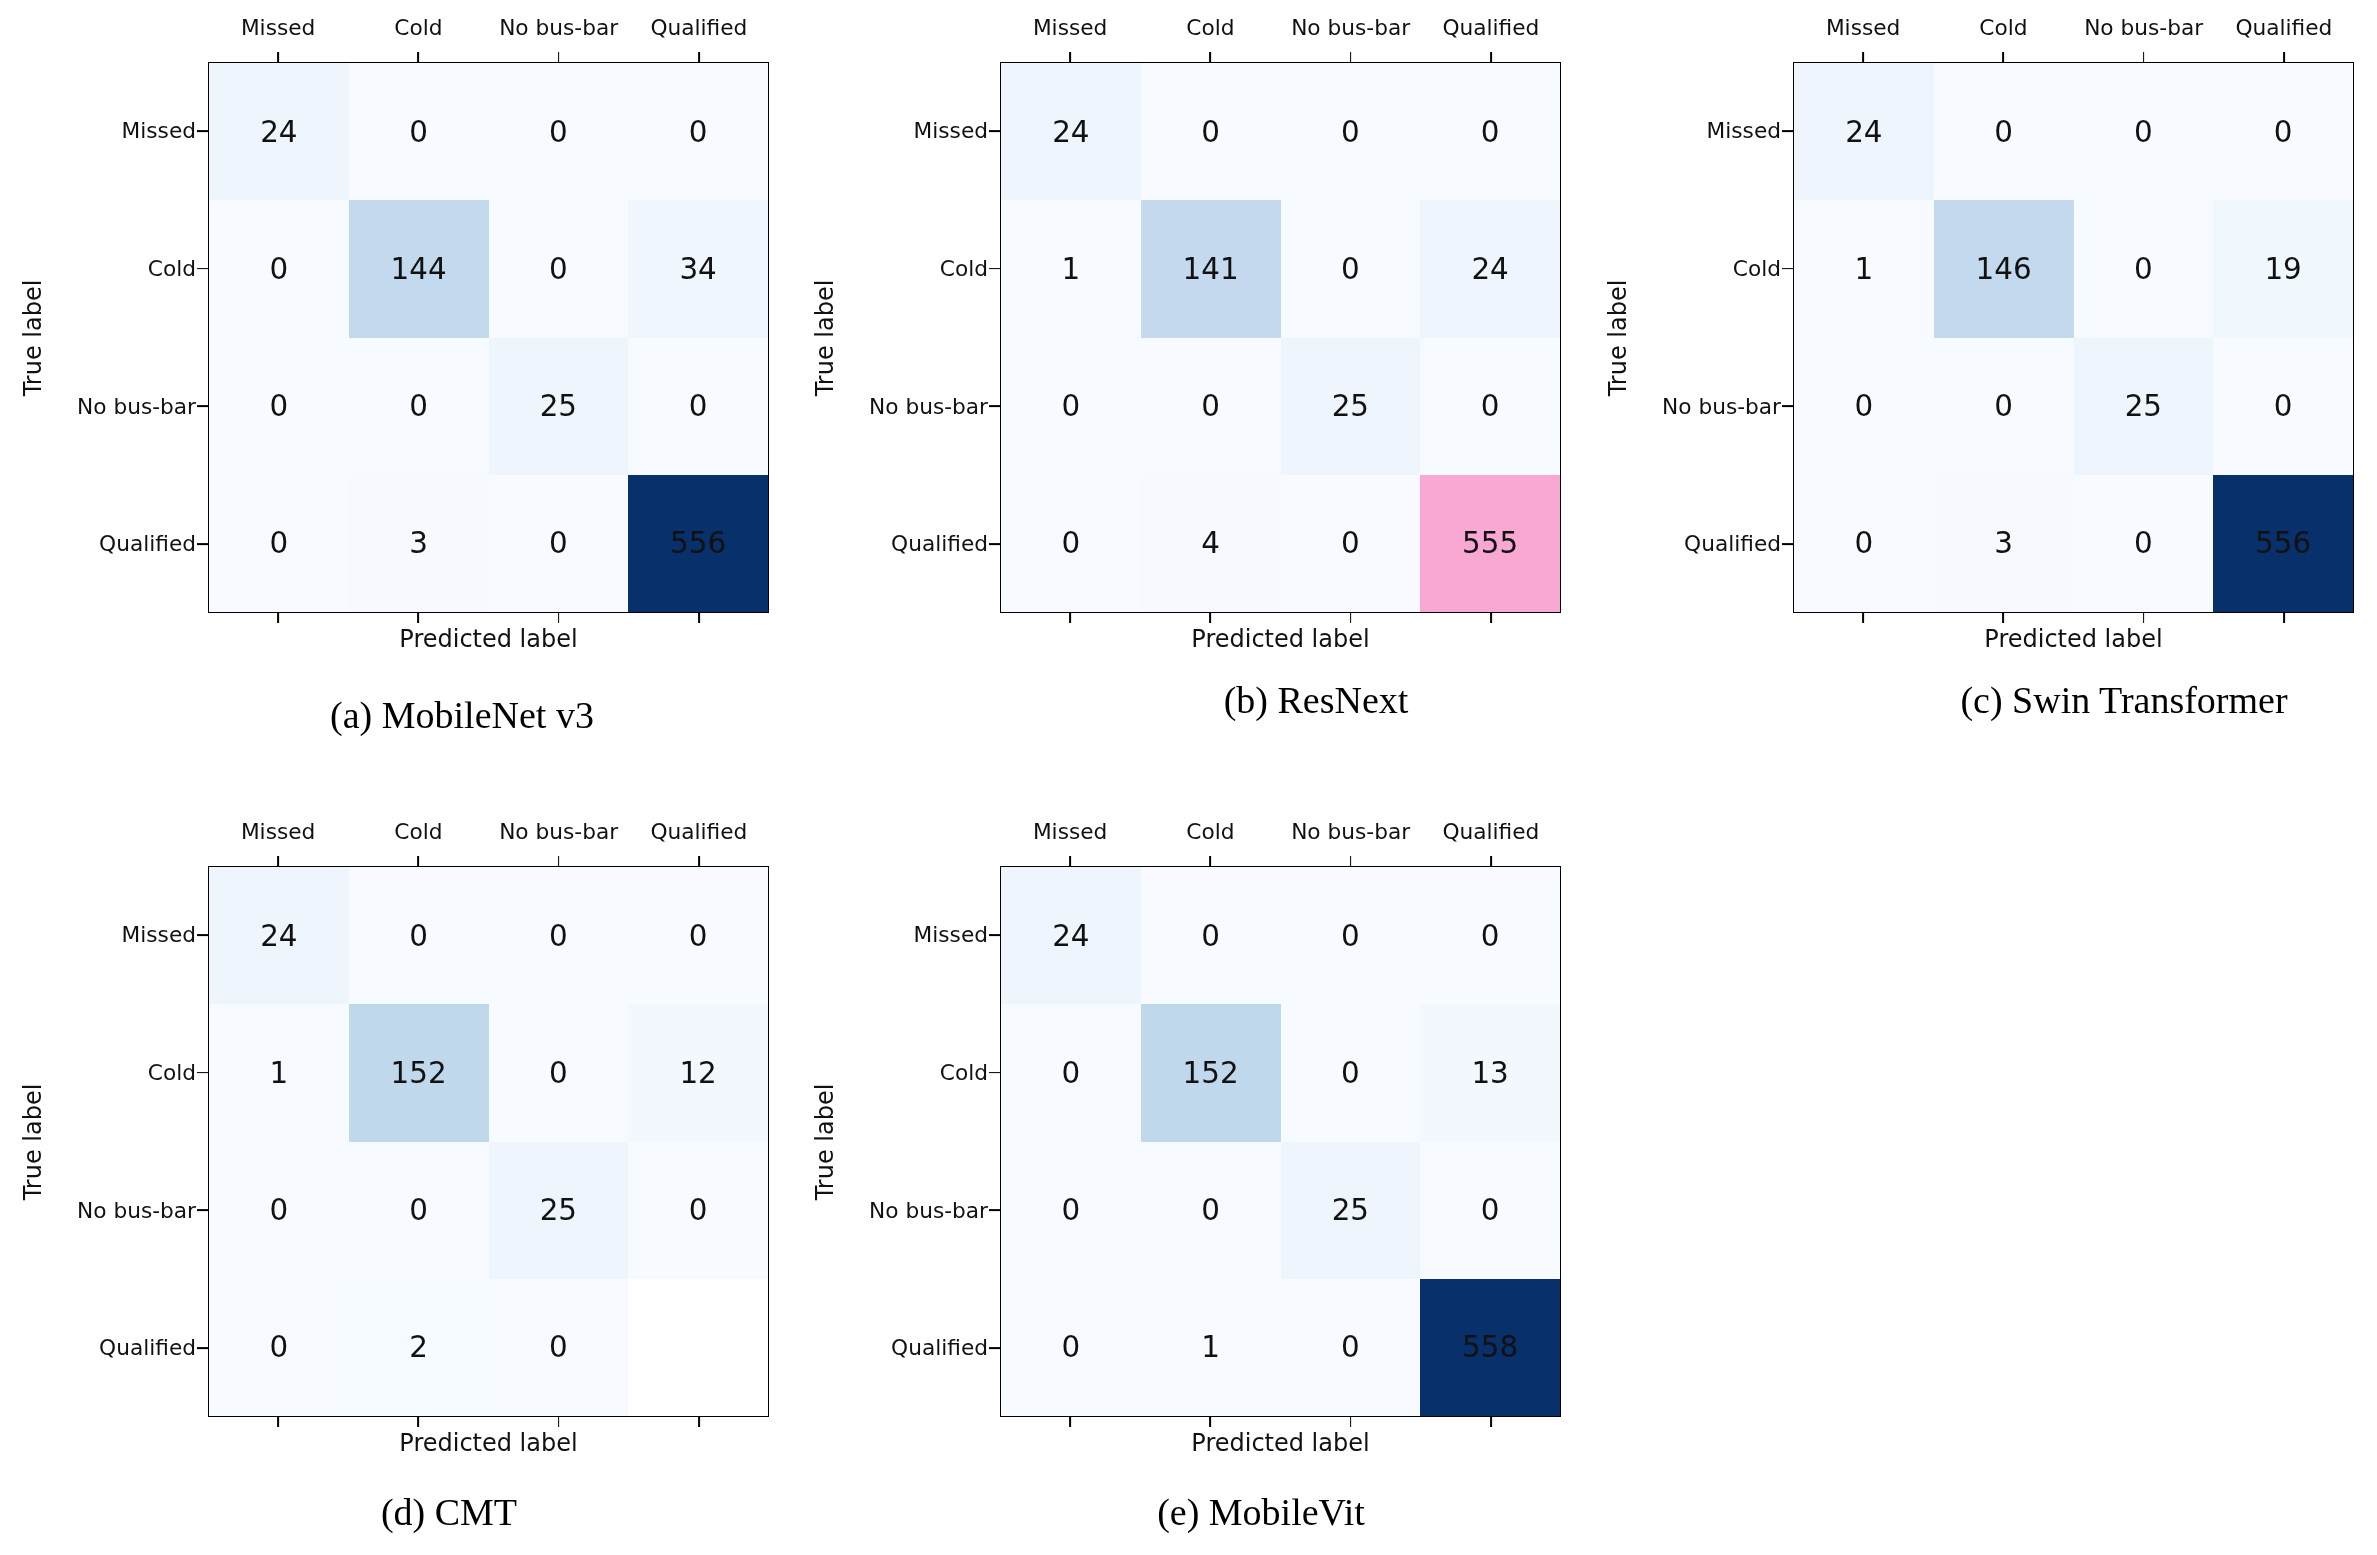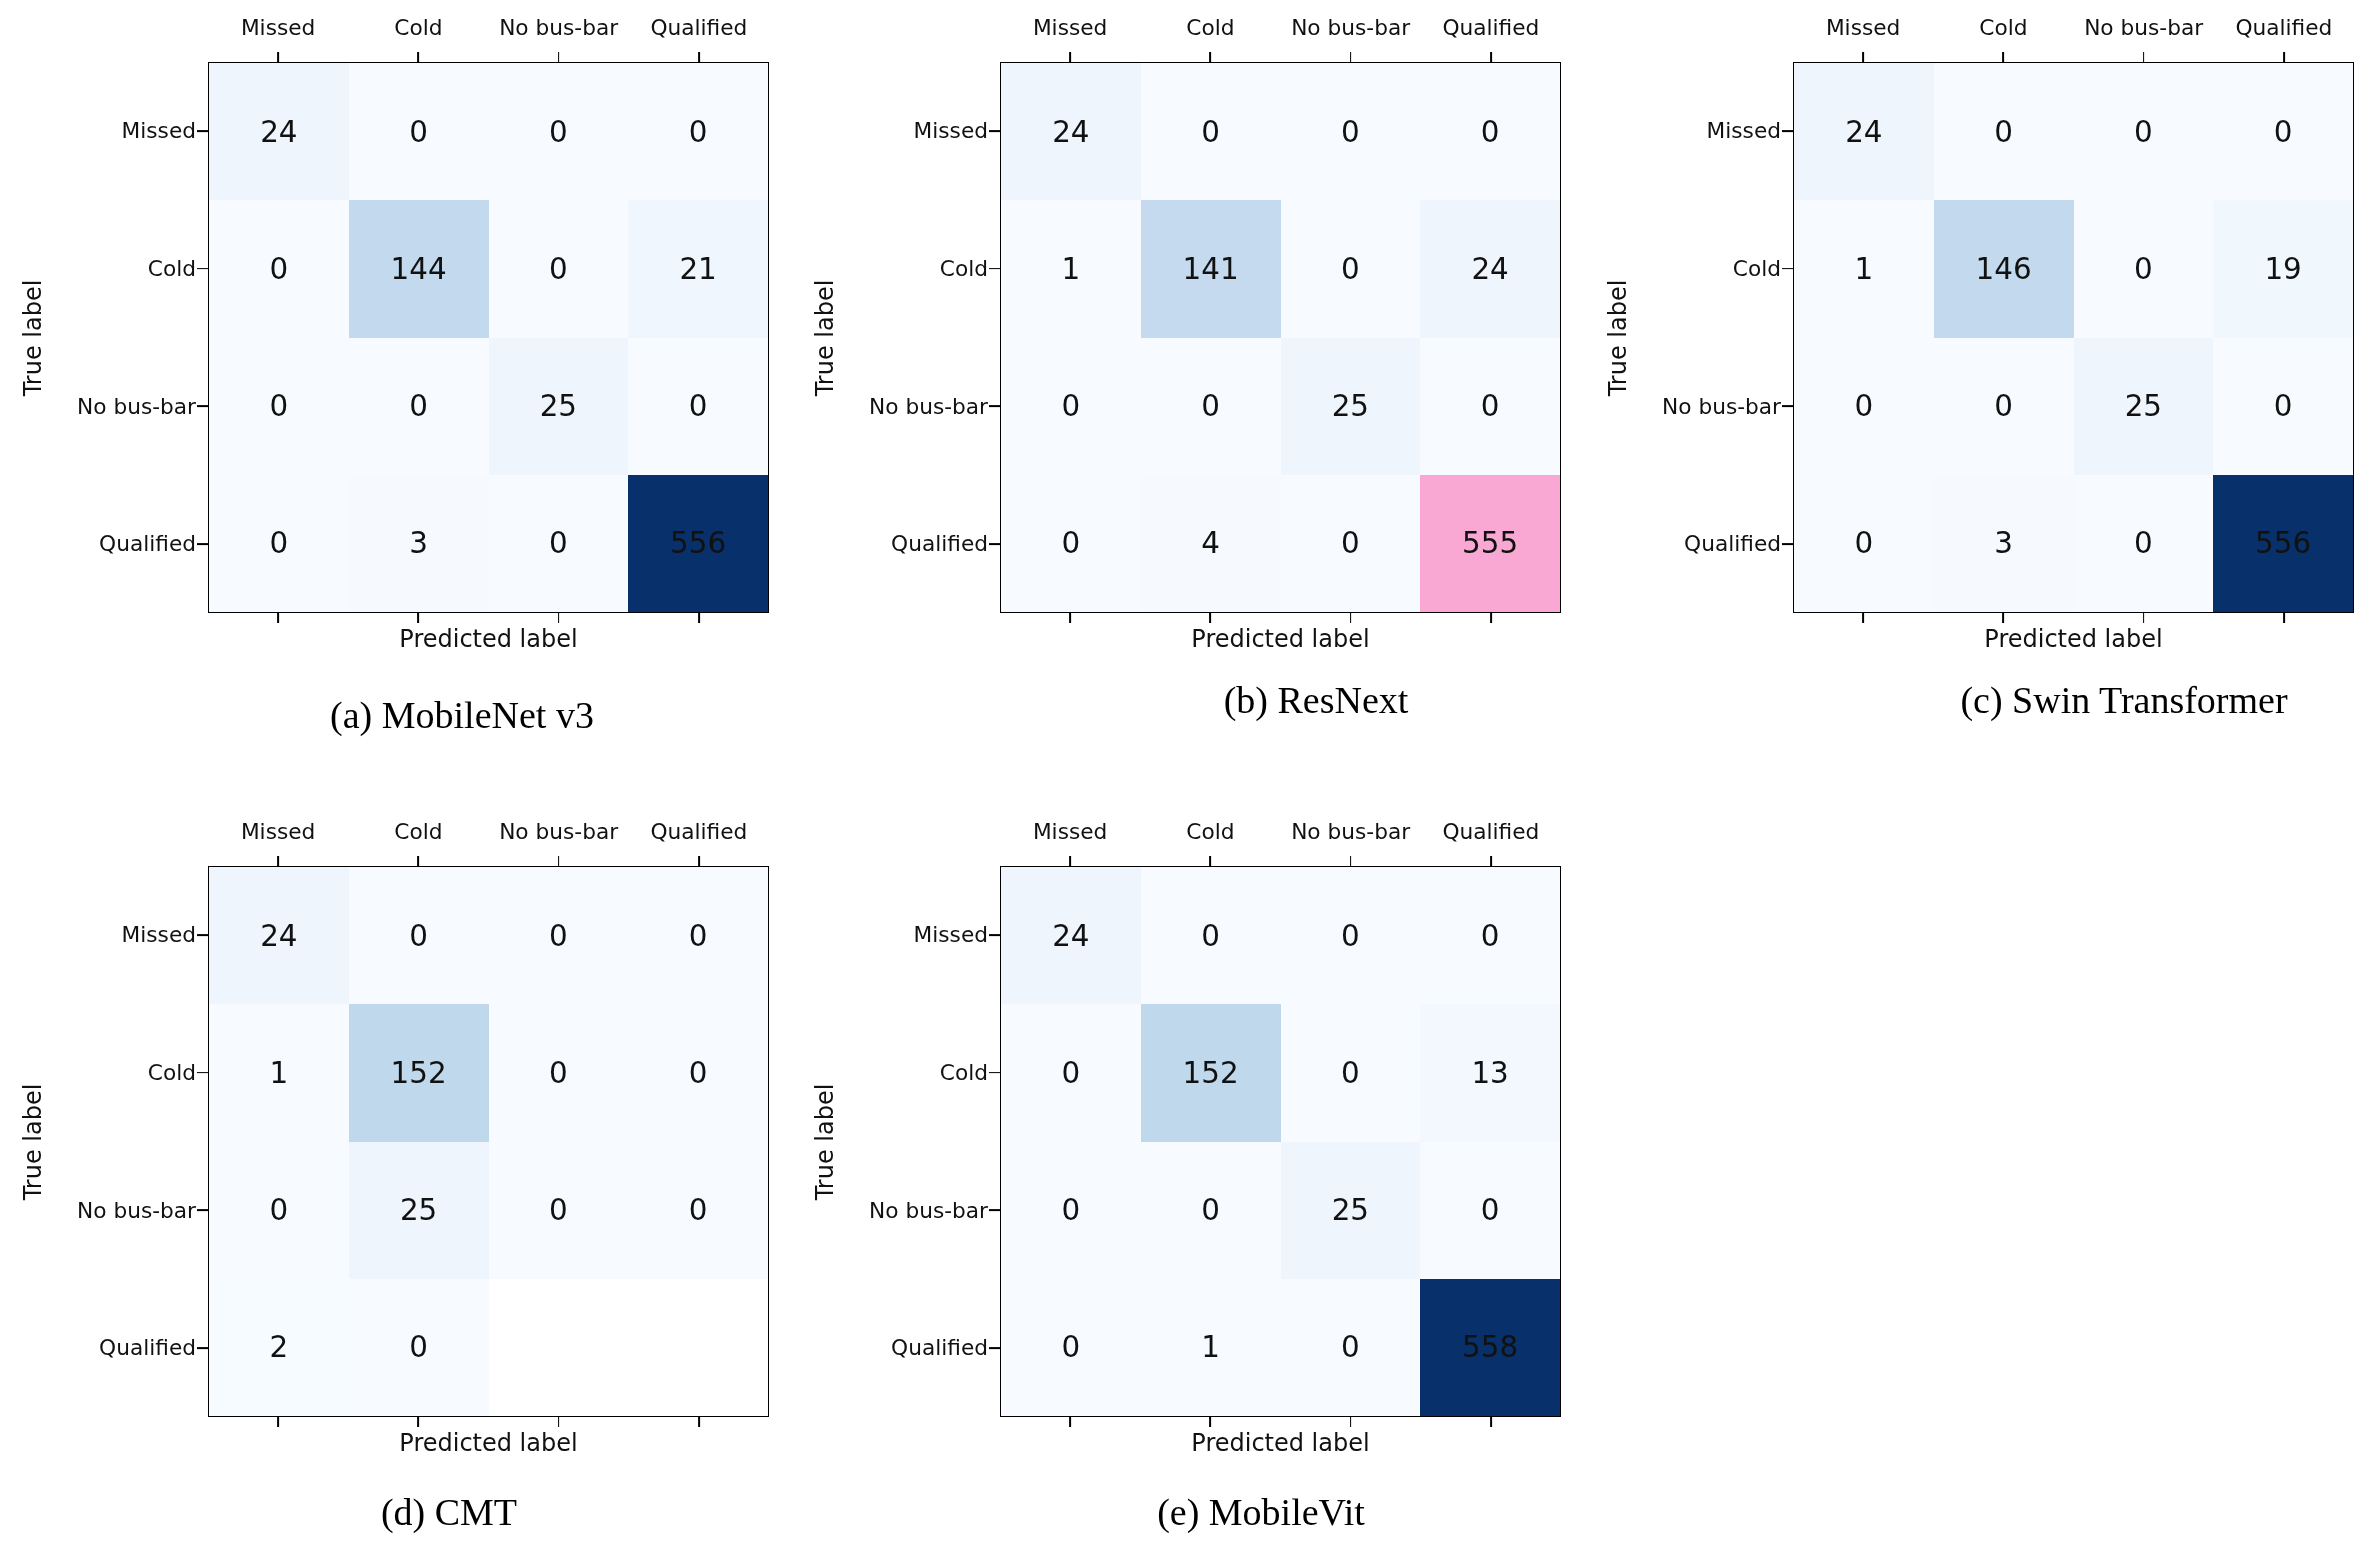--- a/index.html
+++ b/index.html
@@ -90,21 +90,21 @@
         <div class="cell" style="background: rgb(247, 251, 255);">
           <span>0</span>
         </div>
         <div class="cell" style="background: rgb(195, 218, 238);">
           <span>144</span>
         </div>
         <div class="cell" style="background: rgb(247, 251, 255);">
           <span>0</span>
         </div>
         <div class="cell" style="background: rgb(239, 246, 253);">
-          <span>21</span>
+          <span>34</span>
         </div>
         <div class="cell" style="background: rgb(247, 251, 255);">
           <span>0</span>
         </div>
         <div class="cell" style="background: rgb(247, 251, 255);">
           <span>0</span>
         </div>
         <div class="cell" style="background: rgb(238, 245, 252);">
           <span>25</span>
         </div>
@@ -344,20 +344,23 @@
         </div>
         <div class="cell" style="background: rgb(247, 251, 255);">
           <span>1</span>
         </div>
         <div class="cell" style="background: rgb(191, 216, 236);">
           <span>152</span>
         </div>
         <div class="cell" style="background: rgb(247, 251, 255);">
           <span>0</span>
         </div>
+        <div class="cell" style="background: rgb(243, 248, 254);">
+          <span>12</span>
+        </div>
         <div class="cell" style="background: rgb(247, 251, 255);">
           <span>0</span>
         </div>
         <div class="cell" style="background: rgb(247, 251, 255);">
           <span>0</span>
         </div>
         <div class="cell" style="background: rgb(238, 245, 252);">
           <span>25</span>
         </div>
         <div class="cell" style="background: rgb(247, 251, 255);">

